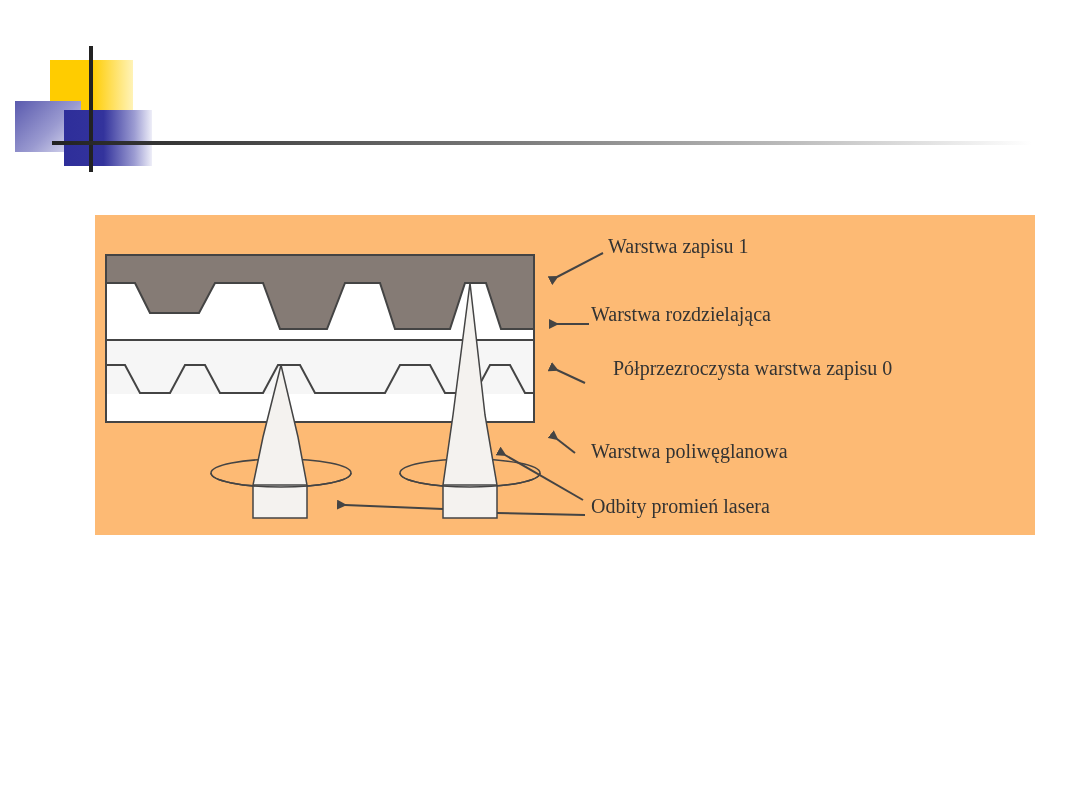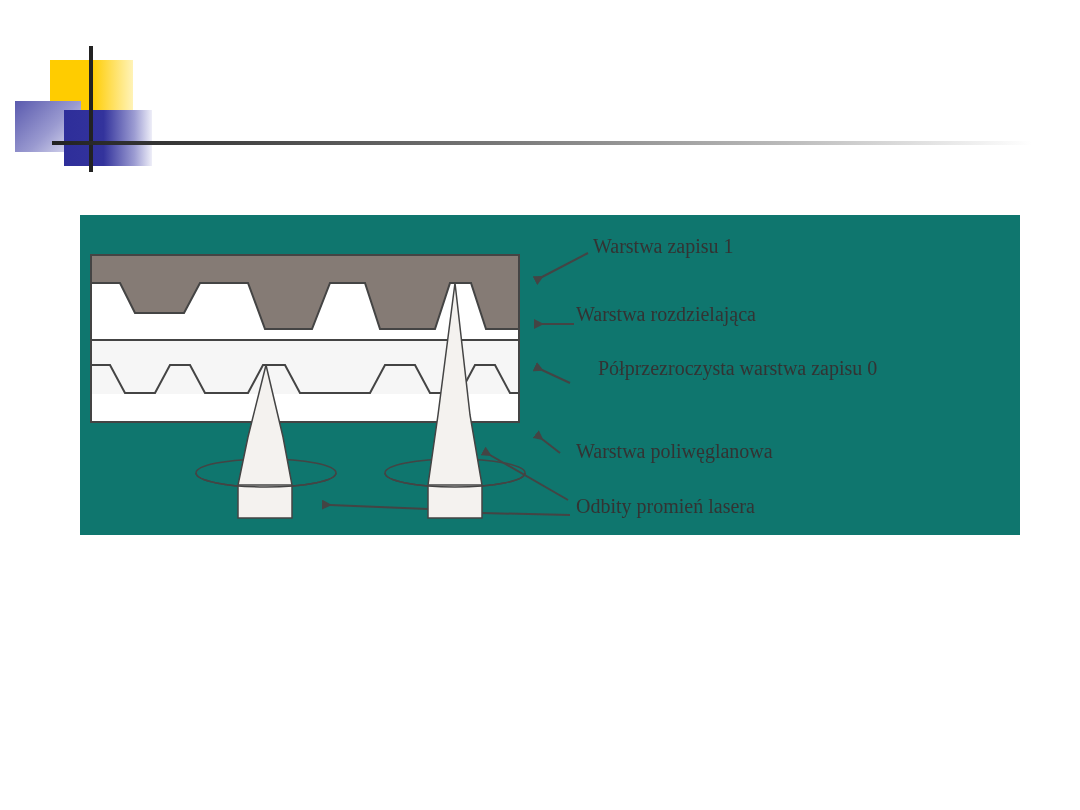--- a/index.html
+++ b/index.html
@@ -22,22 +22,22 @@
       background: linear-gradient(90deg, #2e2e9a 0%, #33339c 45%, #9c9cd2 80%, #eeeef8 100%);
     }
     .vline {
       left: 89px; top: 46px; width: 4px; height: 126px; background: #222;
     }
     .hline {
       left: 52px; top: 141px; width: 980px; height: 4px;
       background: linear-gradient(90deg, #222 0%, #333 10%, #777 45%, #bbb 75%, #fff 100%);
     }
     .diagram {
-      position: absolute; left: 80px; top: 215px; width: 940px; height: 320px;
-      background: #0f766e;
+      position: absolute; left: 95px; top: 215px; width: 940px; height: 320px;
+      background: #fdba74;
     }
     svg text {
       font-family: "Liberation Serif", "DejaVu Serif", serif;
       font-size: 20px; fill: #333;
     }
   </style>
 </head>
 <body>
 
 <div class="deco sq-yellow"></div>

